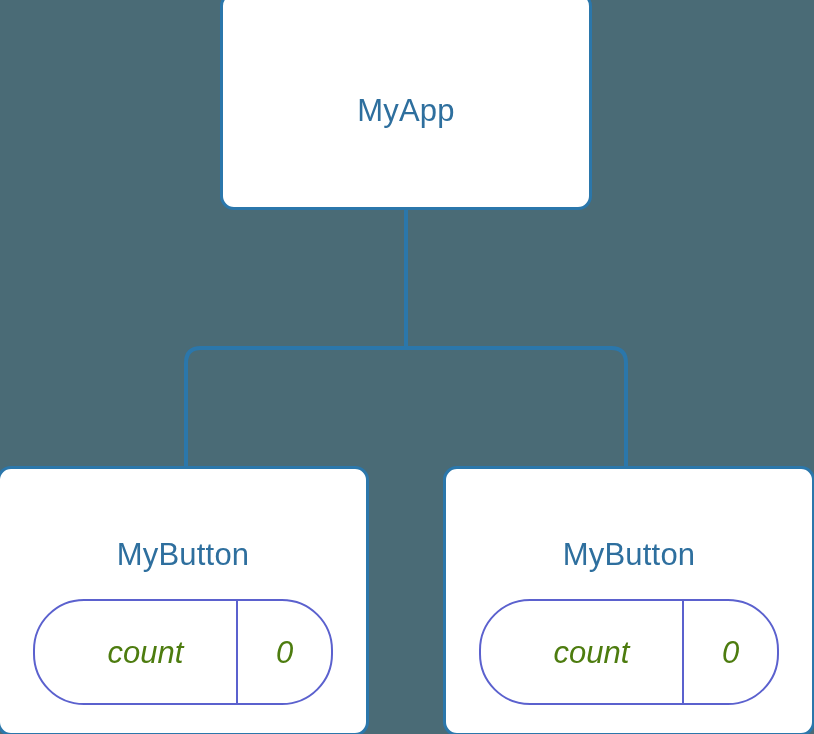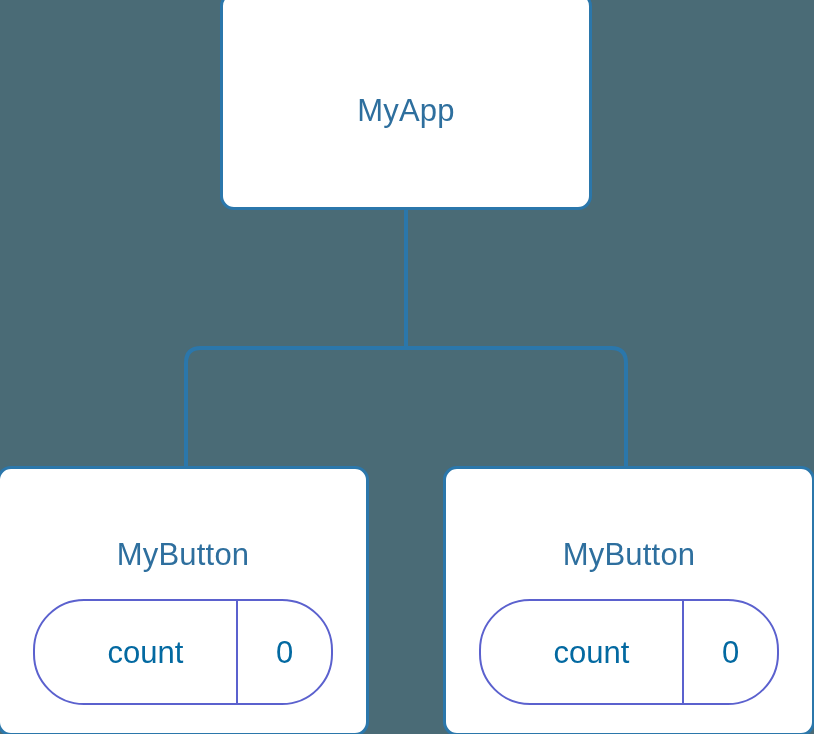--- a/index.html
+++ b/index.html
@@ -98,24 +98,25 @@
     border-radius: 51px;
     background: transparent;
     overflow: hidden;
   }
 
   .pill-key,
   .pill-value {
     display: flex;
     align-items: center;
     justify-content: center;
-    color: #0369a1;
+    color: #4d7c0f;
     font-size: 31px;
     line-height: 1;
     white-space: nowrap;
+    font-style: italic;
   }
 
   .pill-key {
     padding: 0 26px 0 46px;
     min-width: 129px;
   }
 
   .pill-value {
     border-left: 2px solid #5b61ce;
     padding: 0 38px;

